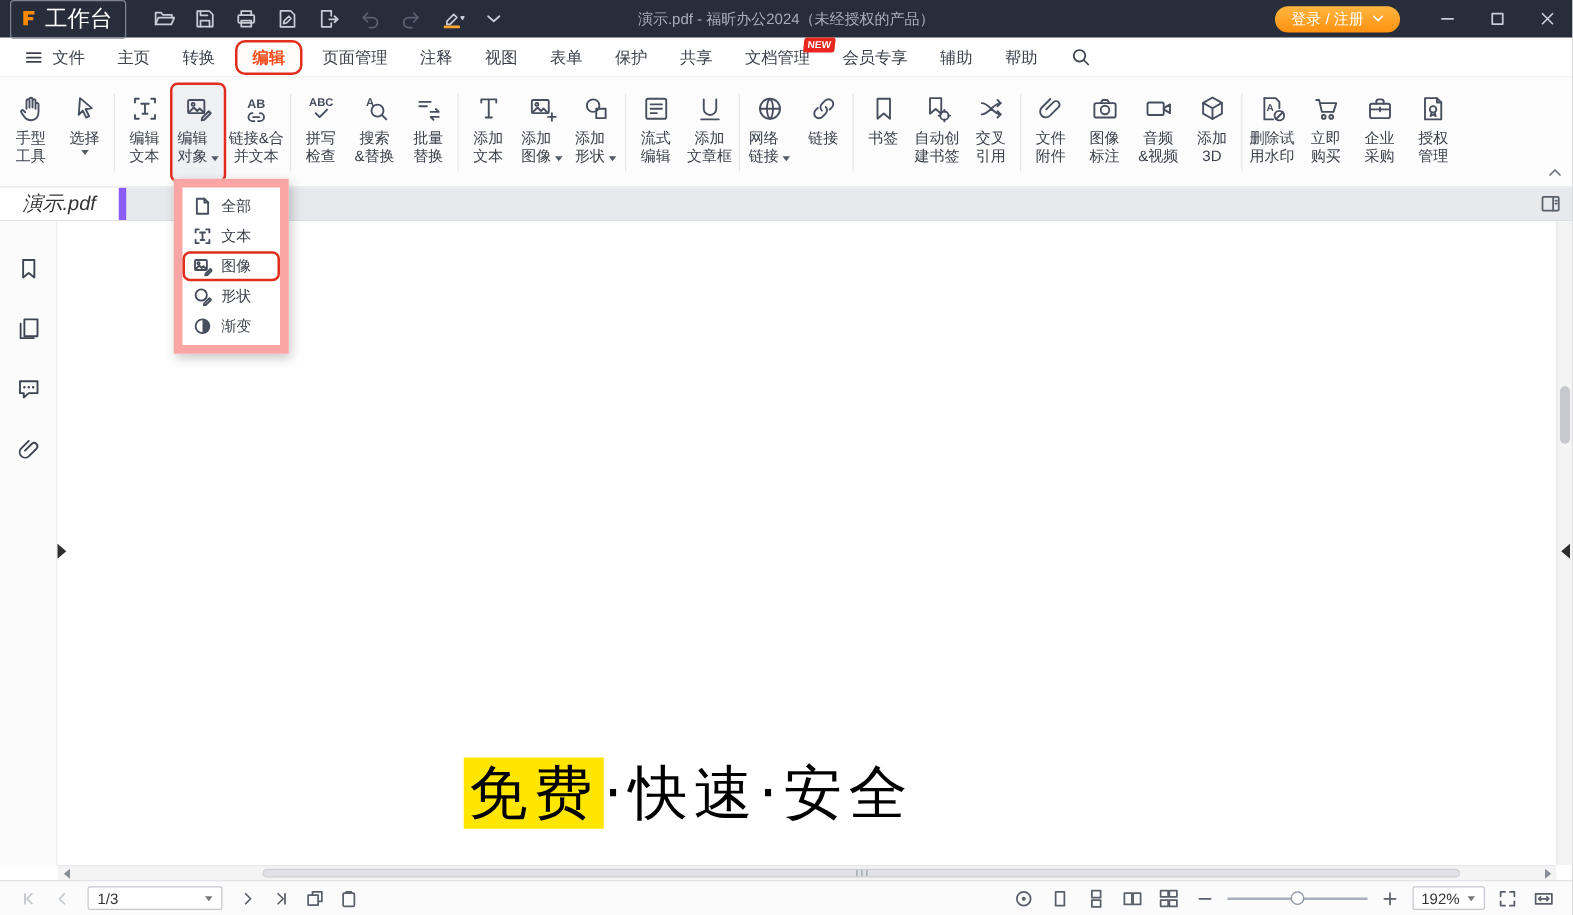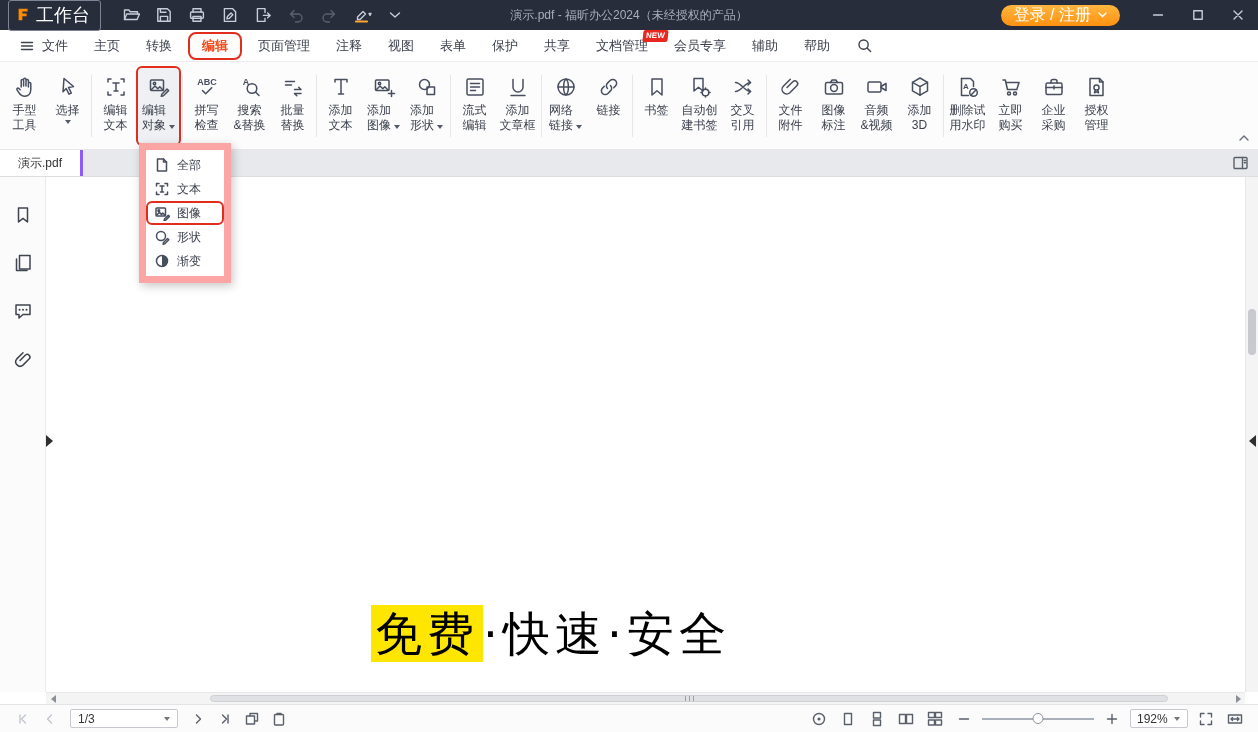--- a/index.html
+++ b/index.html
@@ -14,21 +14,21 @@
   .sb{fill:none;stroke:#3e4450;stroke-width:1.5;stroke-linecap:round;stroke-linejoin:round;}
   .t{fill:#474e5d;stroke:none;font-weight:bold;text-anchor:middle;font-family:"Liberation Sans",sans-serif;}
 
   
   .titlebar{height:30px;background:#272d3b;display:flex;align-items:center;padding-left:8px;position:relative;}
   .ws-btn{display:flex;align-items:center;gap:6px;border:1px solid #7d8494;border-radius:3px;padding:2px 10px 3px 8px;color:#fff;font-size:18px;}
   .tb-group{display:flex;align-items:center;margin-left:16px;gap:6px;}
   .tb-ic{width:27px;height:22px;display:flex;align-items:center;justify-content:center;border-radius:3px;}
   .tb-title{position:absolute;left:50%;transform:translateX(-50%);color:#a9aeba;font-size:12px;white-space:nowrap;}
   .tb-right{margin-left:auto;display:flex;align-items:center;height:100%;}
-  .login-pill{display:flex;align-items:center;gap:7px;background:linear-gradient(180deg,#ffb640,#ff9110);color:#fff;border-radius:11px;height:21px;padding:0 13px;font-size:16px;margin-right:18px;}
+  .login-pill{display:flex;align-items:center;gap:7px;background:linear-gradient(180deg,#ffb640,#ff9110);color:#fff;border-radius:11px;height:21px;padding:0 13px;font-size:12px;margin-right:18px;}
   .win-btn{width:40px;height:30px;display:flex;align-items:center;justify-content:center;}
 
   
   .menubar{height:32px;background:#fff;border-bottom:1px solid #ededed;display:flex;align-items:center;font-size:13px;color:#3c414c;padding-left:6px;}
   .menu-item{padding:5px 13px;display:flex;align-items:center;gap:7px;position:relative;white-space:nowrap;}
   .menu-item.sel{color:#f04e1f;font-weight:bold;border:2px solid #e02d1d;border-radius:8px;padding:3px 12px;margin:0 3px;background:#fffdfc;}
   .badge{position:absolute;top:-2px;right:-7px;background:#e8271e;color:#fff;font-size:8px;line-height:10px;padding:1px 3px;border-radius:2px;font-weight:bold;transform:skewX(-6deg);}
 
   
   .ribbon{height:88px;background:#fcfcfd;border-bottom:1px solid #e7e7e9;display:flex;align-items:flex-start;padding:0 3px;position:relative;}
@@ -38,21 +38,21 @@
   .lbl{white-space:pre-line;}
   .lblrow{display:flex;align-items:flex-end;justify-content:center;gap:3px;}
   .lblrow.col{flex-direction:column;align-items:center;gap:2px;}
   .caret{width:0;height:0;border-top:4px solid #555b66;border-left:3.5px solid transparent;border-right:3.5px solid transparent;display:inline-block;margin-bottom:4px;}
   .lblrow.col .caret{margin-bottom:0;}
   .rsep{width:1px;height:62px;background:#e6e6e8;margin:13px 2px 0;}
   .ribbon-collapse{position:absolute;right:7px;bottom:5px;}
 
   
   .tabbar{height:27px;background:#e7e9ec;display:flex;align-items:center;border-bottom:1px solid #dcdee2;}
-  .doctab{height:26px;background:#fff;display:flex;align-items:center;padding:0 18px;font-size:12px;color:#333;border-right:3px solid #8b5cf6;}
+  .doctab{height:26px;background:#fff;display:flex;align-items:center;padding:0 18px;font-size:16px;color:#333;border-right:6px solid #8b5cf6;font-style:italic;}
   .tabbar-right{margin-left:auto;padding-right:9px;display:flex;}
 
   
   .main{height:515px;display:flex;position:relative;background:#fff;}
   .sidebar{width:46px;background:#fbfbfc;border-right:1px solid #ebebee;display:flex;flex-direction:column;align-items:center;padding-top:26px;gap:24px;}
   .sb-ic{width:24px;height:24px;display:flex;align-items:center;justify-content:center;}
   .canvas{flex:1;background:#fff;position:relative;}
   .heading{position:absolute;left:325px;top:426px;font-size:47px;font-weight:400;color:#000;letter-spacing:5px;white-space:nowrap;font-family:"DejaVu Sans","Liberation Sans",sans-serif;}
   .hl{background:#ffe600;padding:1px 4px;}
   .vscroll{width:13px;background:#f4f4f5;border-left:1px solid #e6e6e8;position:relative;}
@@ -282,20 +282,30 @@
             <path d="M14.8 19.2l5.2-5.2 1.6 1.6-5.2 5.2-2.1.5z"></path>
           </svg>
         </span>
       <span class="lblrow">
           <span class="lbl">编辑
 对象</span>
           <span class="caret"></span>
         </span>
     </div>
 
+    <div class="rbtn">
+      <span>
+          <svg width="24" height="24" viewBox="0 0 24 24">
+            <text class="t" x="12" y="11" font-size="10">AB</text>
+            <path class="s" d="M9 15.5a3.2 3.2 0 0 0 0 6.4h1.5M15 15.5a3.2 3.2 0 0 1 0 6.4h-1.5M9.5 18.7h5"></path>
+          </svg>
+        </span>
+      <span class="lbl">链接&amp;合
+并文本</span>
+    </div>
 
     <div class="rsep"></div>
 
     <div class="rbtn">
       <span>
           <svg width="24" height="24" viewBox="0 0 24 24">
             <text class="t" x="12" y="10" font-size="9">ABC</text>
             <path class="s" d="M7.5 15.5l3.2 3.2 6-6"></path>
           </svg>
         </span>

